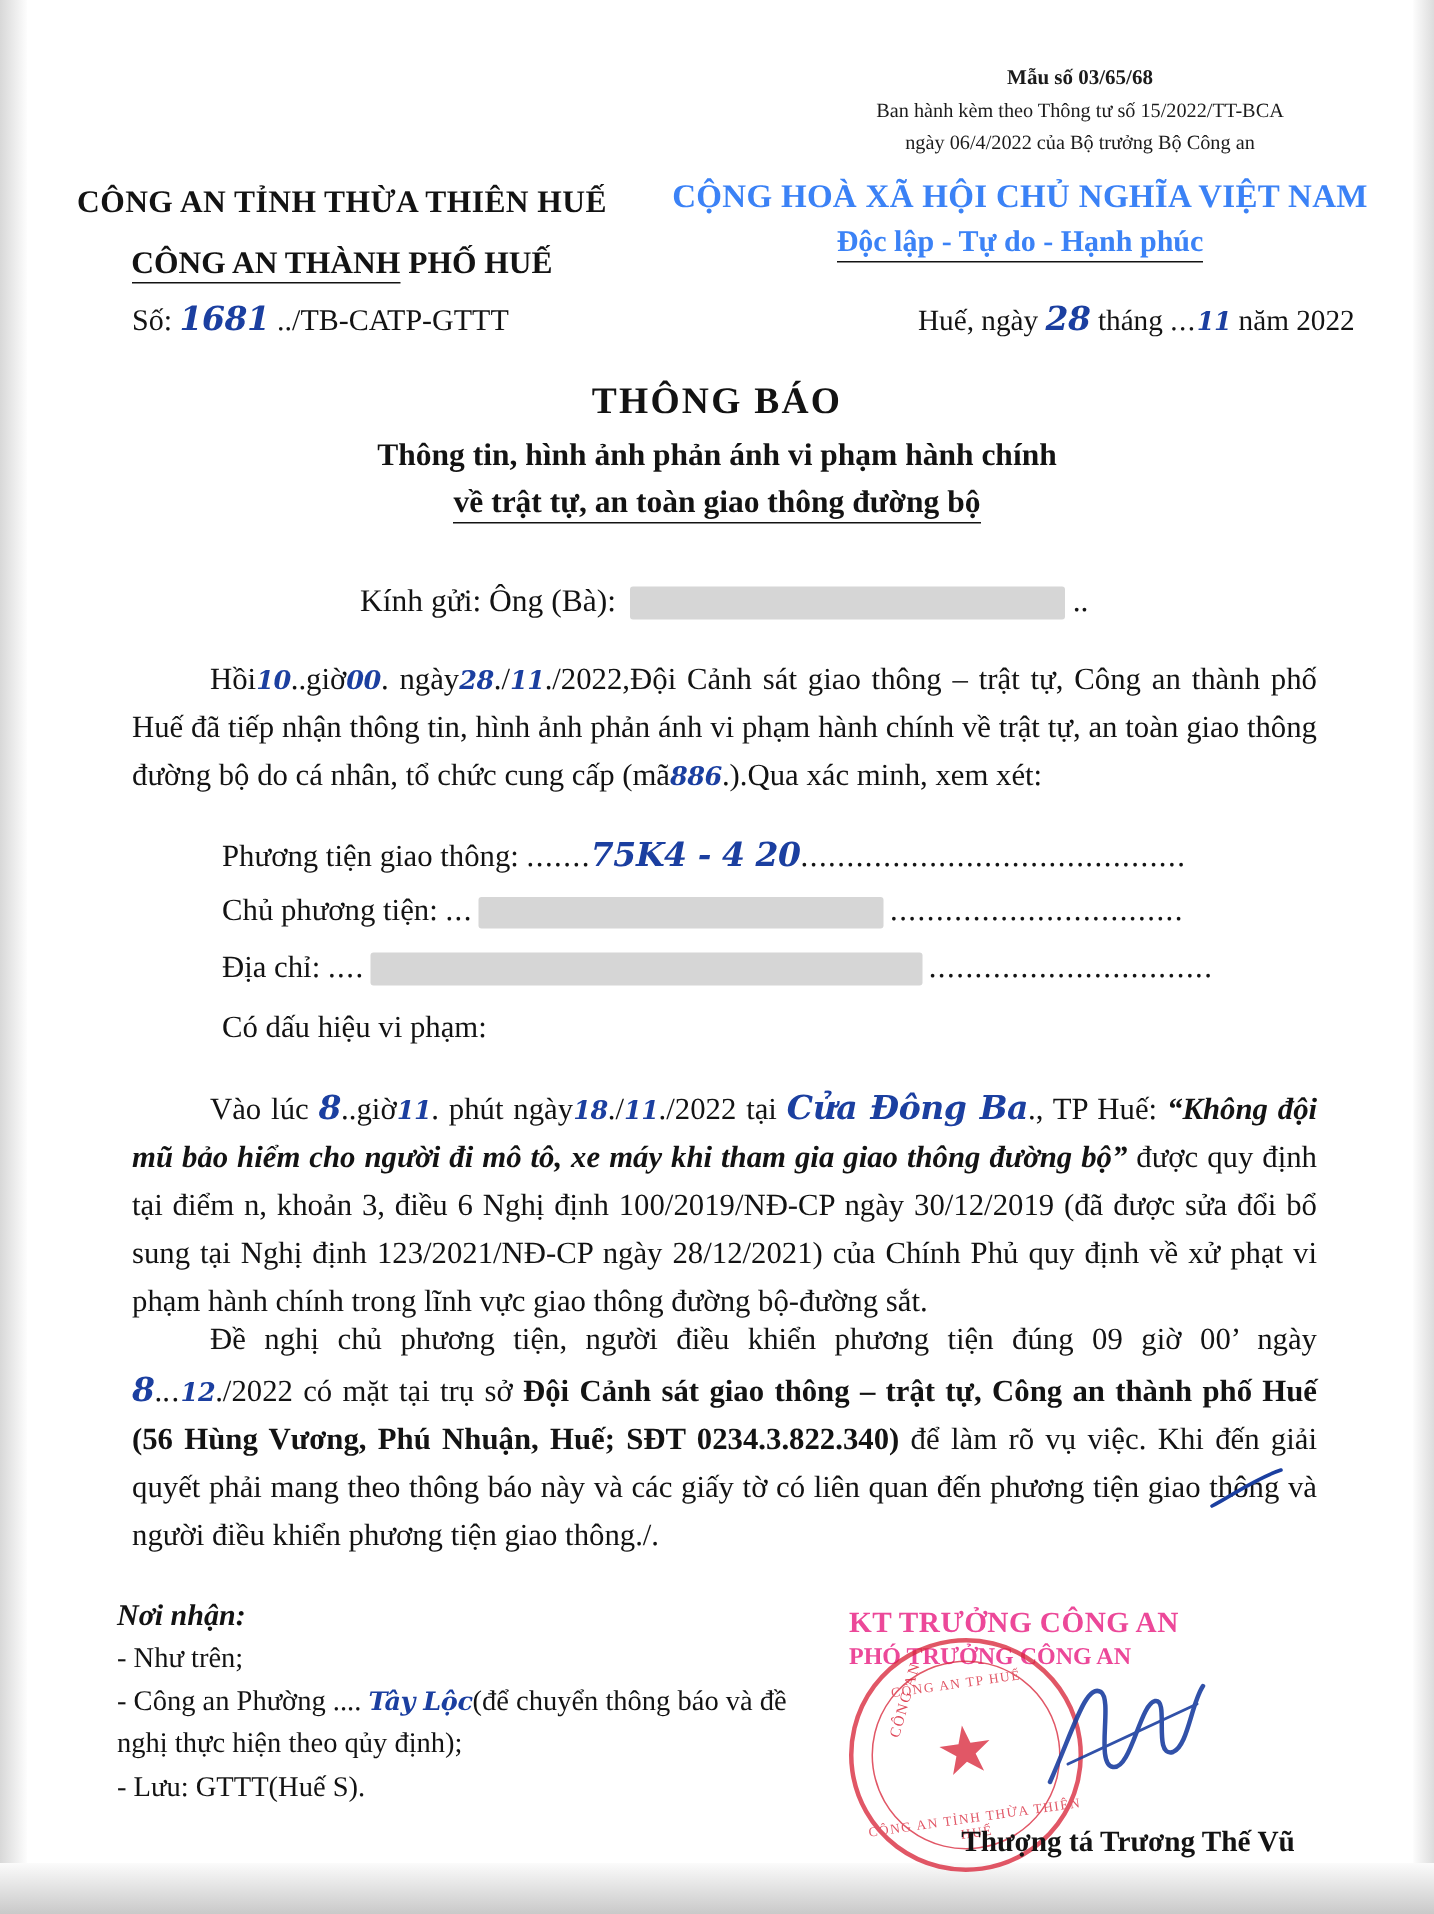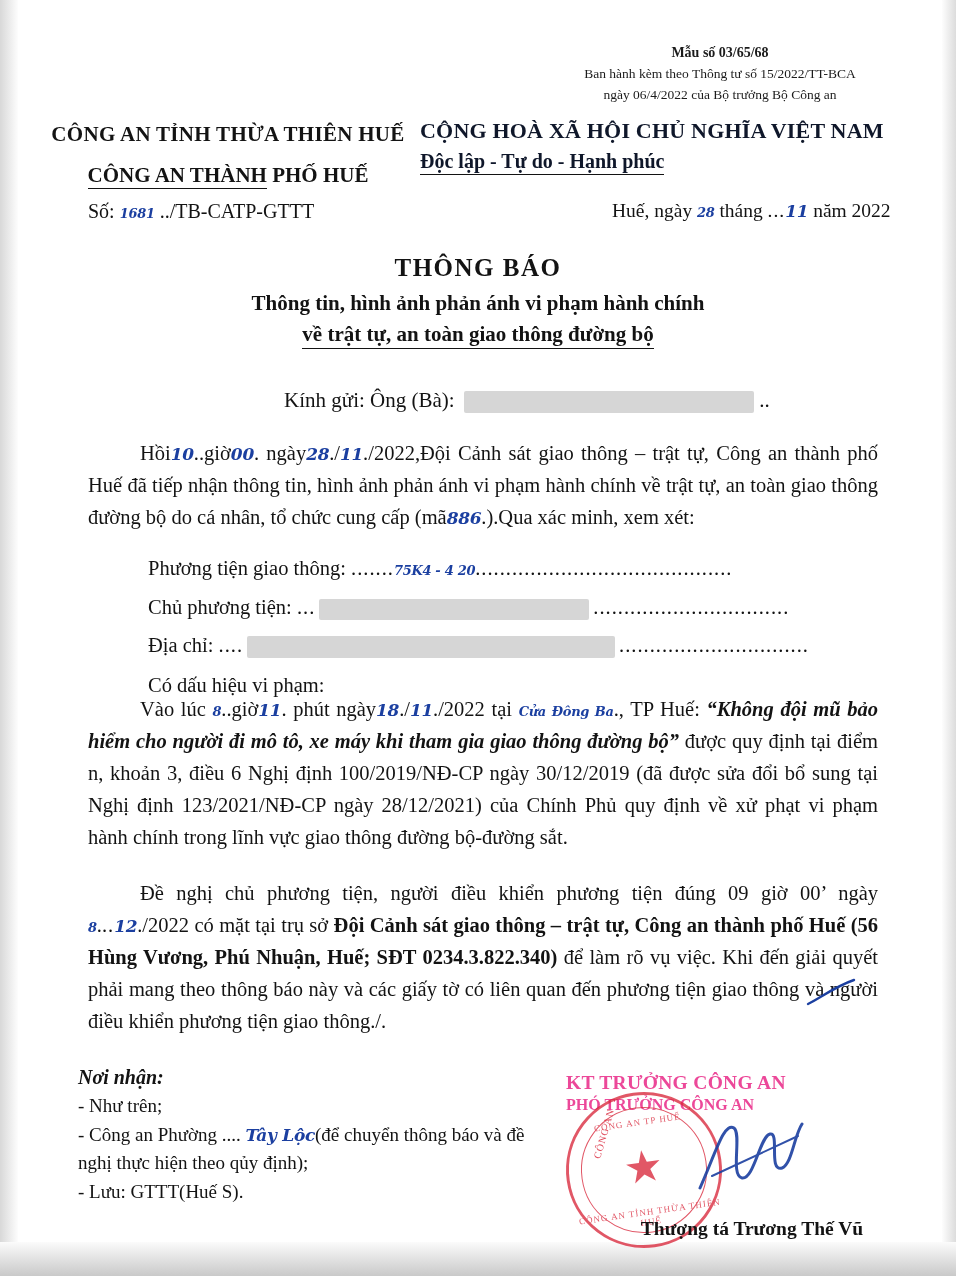--- a/index.html
+++ b/index.html
@@ -77,22 +77,22 @@
   .masthead-left .l2 span.underline {
     border-bottom: 1.6px solid #131313;
     padding-bottom: 1px;
   }
 
   .masthead-right {
     position: absolute;
     left: 420px;
     top: 118px;
     width: 520px;
-    text-align: left;
-    color: #0f172a;
+    text-align: center;
+    color: #3b82f6;
   }
   .masthead-right .r1 {
     font-size: 22px;
     font-weight: bold;
     letter-spacing: .2px;
   }
   .masthead-right .r2 {
     font-size: 20px;
     font-weight: bold;
     margin-top: 6px;
@@ -121,21 +121,21 @@
   }
 
   .hand {
     font-family: "DejaVu Serif", serif;
     font-style: italic;
     color: #1b3fa0;
     font-weight: bold;
     letter-spacing: -.3px;
   }
   .hand.sm { font-size: 17px; }
-  .hand.md { font-size: 13px; }
+  .hand.md { font-size: 22px; }
 
   .dots { letter-spacing: 1px; }
 
   
   .title {
     position: absolute;
     top: 254px;
     left: 0; width: 956px;
     text-align: center;
     font-size: 25px;
@@ -168,21 +168,20 @@
   }
 
   
   .recipient {
     position: absolute;
     left: 240px;
     top: 388px;
     font-size: 21px;
     color: #131313;
     white-space: nowrap;
-    margin-left: 44px;
   }
   .redact {
     display: inline-block;
     background: #d6d6d6;
     border-radius: 2px;
     vertical-align: middle;
   }
 
   
   .body-text {
@@ -202,21 +201,21 @@
     left: 148px;
     font-size: 20.5px;
     color: #131313;
     white-space: nowrap;
   }
   .fl1 { top: 557px; }
   .fl2 { top: 596px; }
   .fl3 { top: 634px; }
   .fl4 { top: 674px; }
 
-  .p2 { top: 694px; }
+  .p2 { top: 722px; }
   .p2 .quote {
     font-style: italic;
     font-weight: bold;
   }
   .p3 { top: 878px; }
   .p3 b { font-weight: bold; }
 
   
   .noi-nhan {
     position: absolute;

